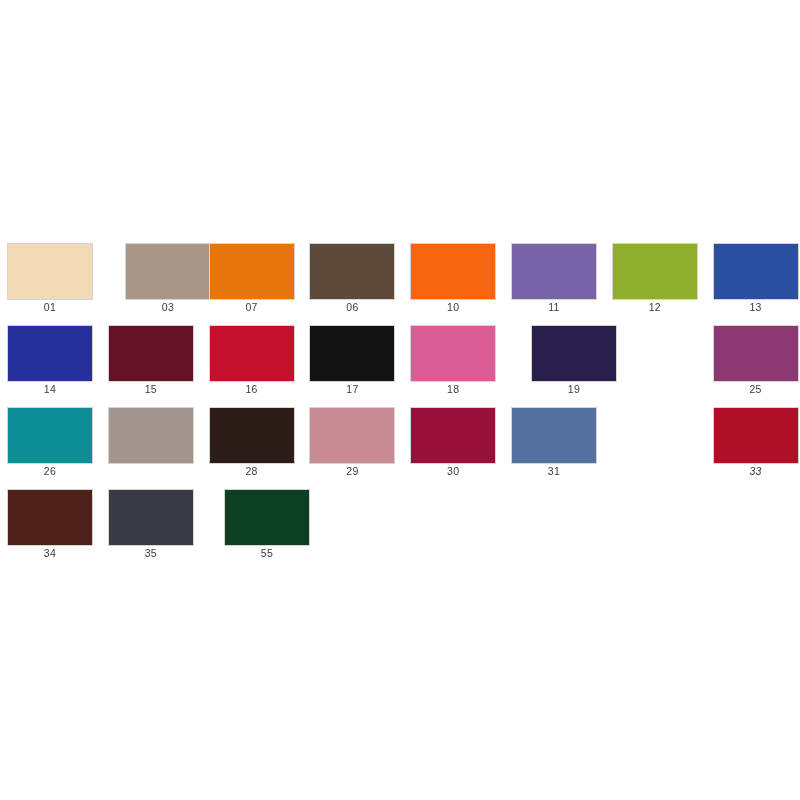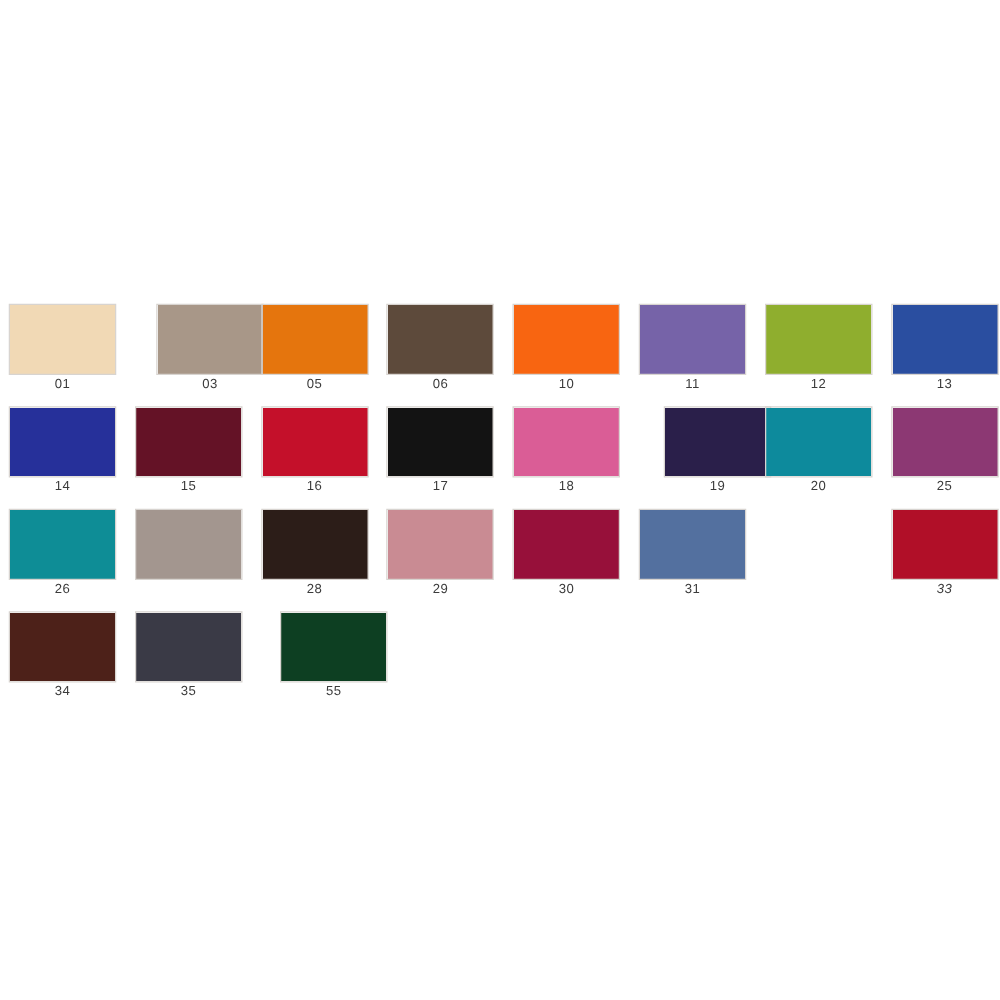--- a/index.html
+++ b/index.html
@@ -67,21 +67,21 @@
       <div class="swatch-cell" style="left: 0px;">
         <div class="swatch-chip" style="background-color: rgb(241, 217, 181); border-color: rgb(216, 212, 208);"></div>
         <span class="swatch-label" style="color: rgb(59, 59, 59);">01</span>
       </div>
       <div class="swatch-cell" style="left: 118px;">
         <div class="swatch-chip" style="background-color: rgb(168, 151, 136); border-color: rgb(216, 212, 208);"></div>
         <span class="swatch-label" style="color: rgb(59, 59, 59);">03</span>
       </div>
       <div class="swatch-cell" style="left: 201.6px;">
         <div class="swatch-chip" style="background-color: rgb(229, 117, 13); border-color: rgb(216, 212, 208);"></div>
-        <span class="swatch-label" style="color: rgb(59, 59, 59);">05</span>
+        <span class="swatch-label" style="color: rgb(59, 59, 59);">07</span>
       </div>
       <div class="swatch-cell" style="left: 302.4px;">
         <div class="swatch-chip" style="background-color: rgb(93, 74, 59); border-color: rgb(216, 212, 208);"></div>
         <span class="swatch-label" style="color: rgb(59, 59, 59); text-align: center;">06</span>
       </div>
       <div class="swatch-cell" style="left: 403.2px;">
         <div class="swatch-chip" style="background-color: rgb(248, 101, 17); border-color: rgb(216, 212, 208);"></div>
         <span class="swatch-label" style="color: rgb(59, 59, 59);">10</span>
       </div>
       <div class="swatch-cell" style="left: 504px;">
@@ -114,24 +114,20 @@
         <div class="swatch-chip" style="background-color: rgb(19, 19, 19); border-color: rgb(216, 212, 208);"></div>
         <span class="swatch-label" style="color: rgb(59, 59, 59);">17</span>
       </div>
       <div class="swatch-cell" style="left: 403.2px;">
         <div class="swatch-chip" style="background-color: rgb(218, 93, 150); border-color: rgb(216, 212, 208);"></div>
         <span class="swatch-label" style="color: rgb(59, 59, 59);">18</span>
       </div>
       <div class="swatch-cell" style="left: 524px;">
         <div class="swatch-chip" style="background-color: rgb(42, 31, 74); border-color: rgb(216, 212, 208);"></div>
         <span class="swatch-label" style="color: rgb(59, 59, 59);">19</span>
-      </div>
-      <div class="swatch-cell" style="left: 604.8px;">
-        <div class="swatch-chip" style="background-color: rgb(13, 138, 156); border-color: rgb(216, 212, 208);"></div>
-        <span class="swatch-label" style="color: rgb(59, 59, 59);">20</span>
       </div>
       <div class="swatch-cell" style="left: 705.6px;">
         <div class="swatch-chip" style="background-color: rgb(140, 56, 115); border-color: rgb(216, 212, 208);"></div>
         <span class="swatch-label" style="color: rgb(59, 59, 59);">25</span>
       </div>
     </div>
     <div class="swatch-row" style="top: 407px;">
       <div class="swatch-cell" style="left: 0px;">
         <div class="swatch-chip" style="background-color: rgb(14, 141, 150); border-color: rgb(216, 212, 208);"></div>
         <span class="swatch-label" style="color: rgb(59, 59, 59);">26</span>

